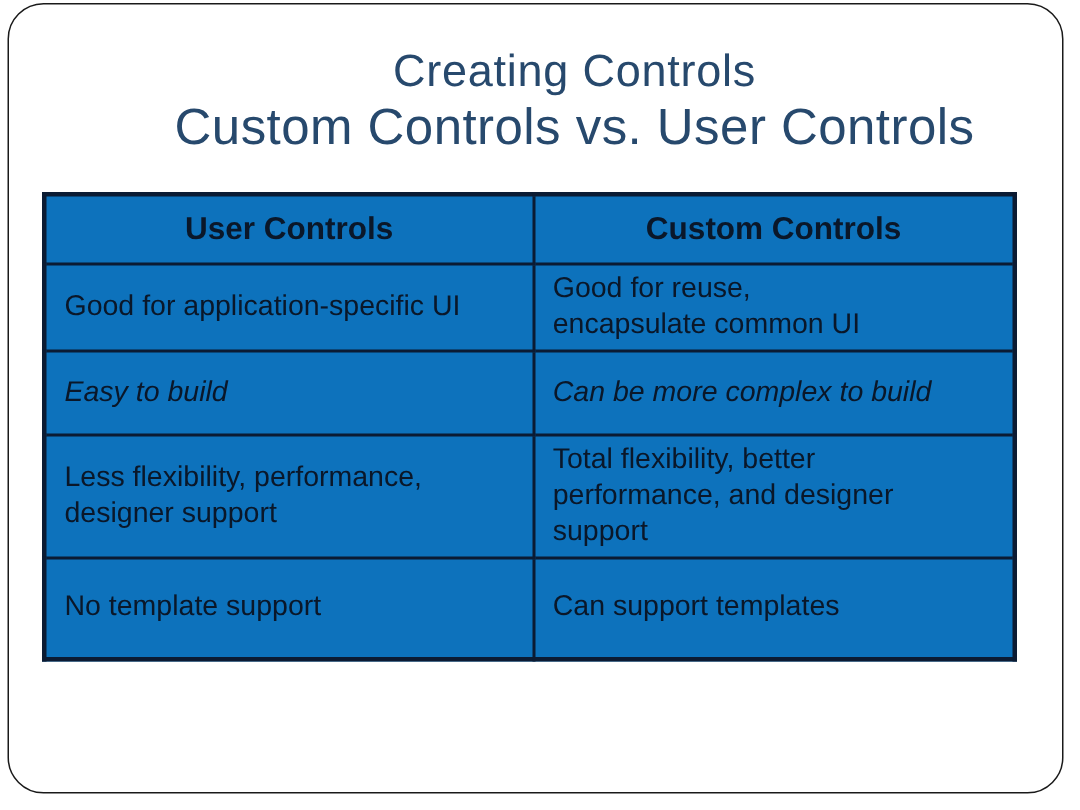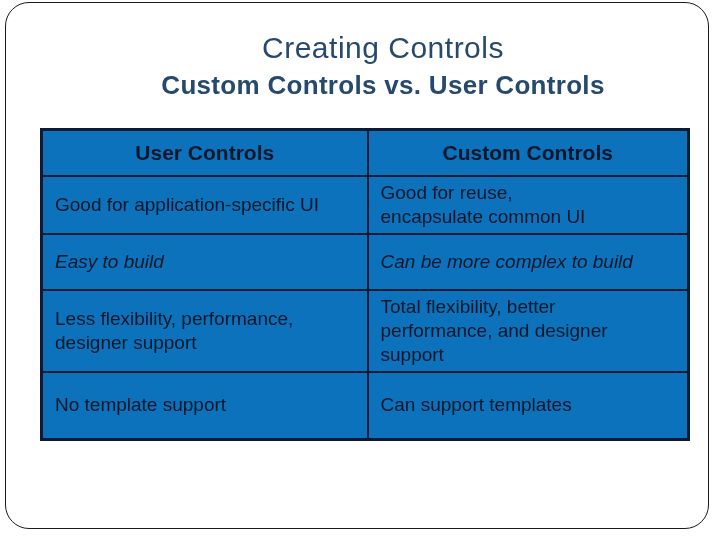--- a/index.html
+++ b/index.html
@@ -34,29 +34,28 @@
     width: 674px;
     text-align: center;
     color: var(--title-text, #27496d);
   }
   .title {
     font-size: 30px;
     line-height: 38px;
     letter-spacing: 0.5px;
   }
   .subtitle {
-    font-size: 26px;
+    font-size: 34px;
     line-height: 32px;
     margin-top: 2px;
     letter-spacing: 0.3px;
-    font-weight: bold;
   }
   table.cmp {
     position: absolute;
-    left: 40px;
+    left: 28px;
     top: 128px;
     width: 647px;
     border-collapse: collapse;
     table-layout: fixed;
     background: var(--cell-background, #0d72bc);
     border: 3px solid var(--table-border, #0b1b33);
   }
   table.cmp th, table.cmp td {
     border: 2px solid var(--table-border, #0b1b33);
     color: var(--cell-text, #0a1729);

